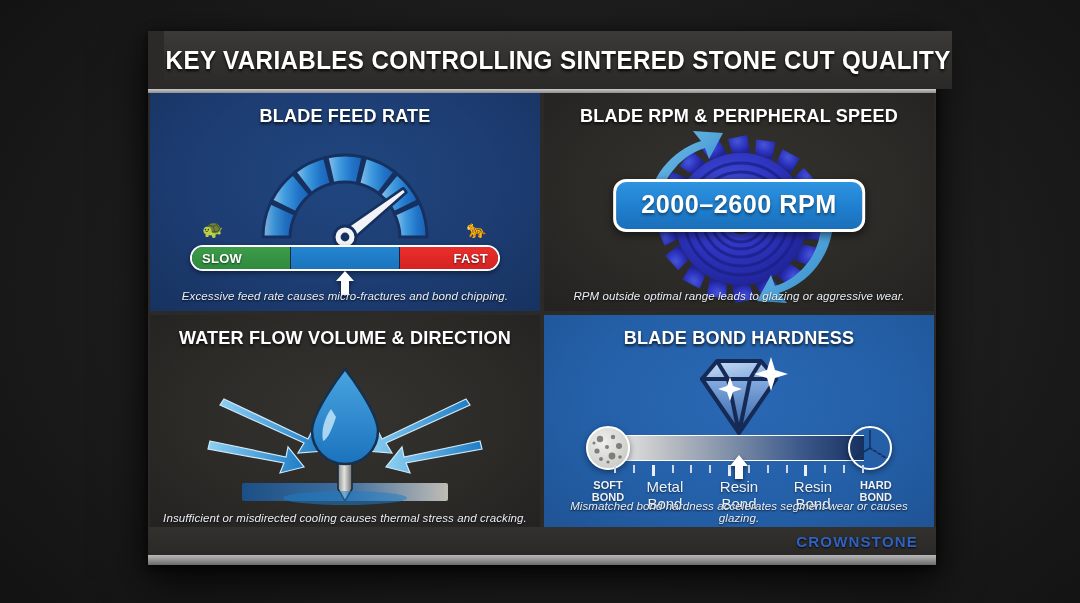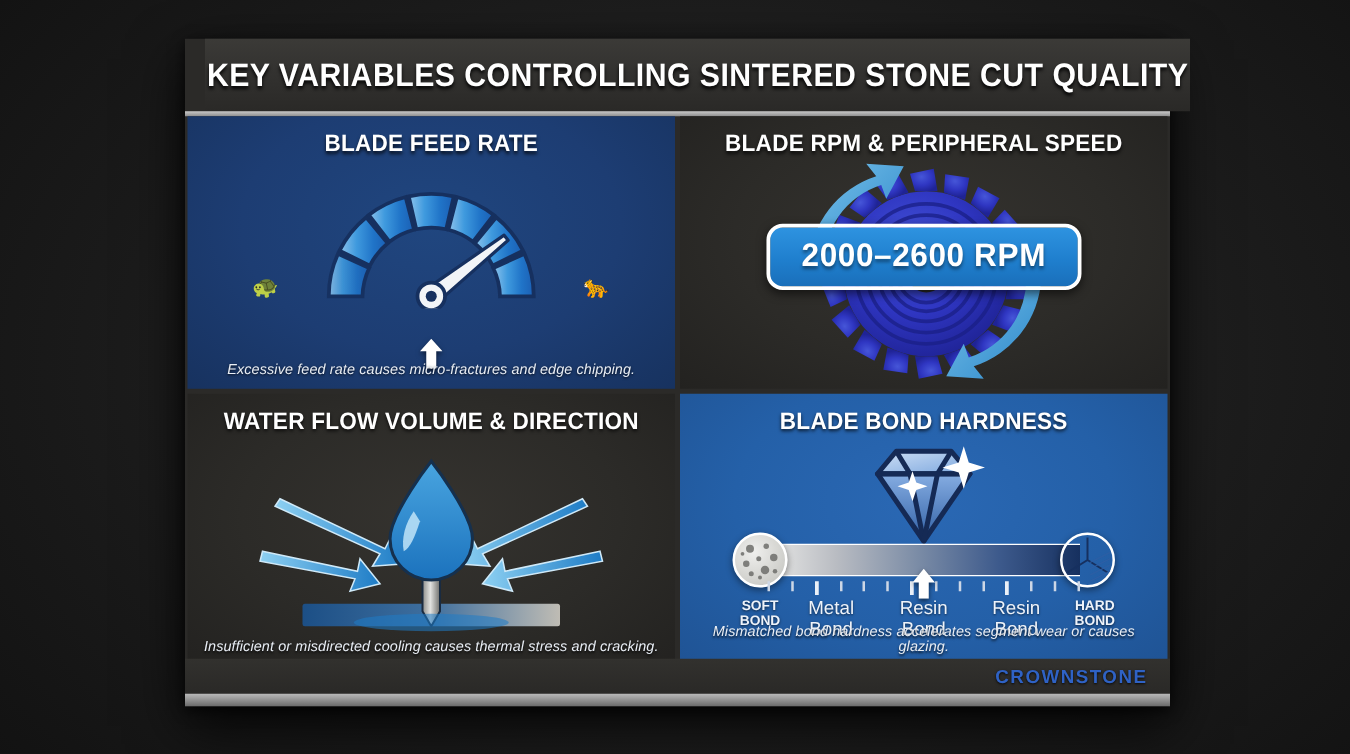--- a/index.html
+++ b/index.html
@@ -172,26 +172,35 @@
               </g>
               <circle cx="0" cy="0" r="11" fill="#f2f4f7" stroke="#16305f" stroke-width="3"></circle>
               <circle cx="0" cy="0" r="4.4" fill="#16305f"></circle>
             </g>
           </svg>
         </div>
 
         <div class="turtle">🐢</div>
         <div class="cheetah">🐆</div>
 
+        <div class="speedbar">
+          <div class="seg-slow">
+            <span class="seg-label">SLOW</span>
+          </div>
+          <div class="seg-mid"></div>
+          <div class="seg-fast">
+            <span class="seg-label">FAST</span>
+          </div>
+        </div>
 
         <svg class="up-arrow" style="top:178px;" viewBox="0 0 18 24">
           <path d="M9 0 L18 10 L13 10 L13 24 L5 24 L5 10 L0 10 Z" fill="#ffffff"></path>
         </svg>
 
-        <div class="p-cap">Excessive feed rate causes micro-fractures and edge chipping.</div>
+        <div class="p-cap">Excessive feed rate causes micro-fractures and bond chipping.</div>
       </div>
 
       <div class="panel p-dark">
         <div class="p-title">BLADE RPM &amp; PERIPHERAL SPEED</div>
 
         <svg style="position:absolute;left:50%;top:34px;transform:translateX(-50%);" width="240" height="182" viewBox="0 0 240 182">
           <defs>
             <radialGradient id="bl" cx="42%" cy="36%" r="68%">
               <stop offset="0" stop-color="#4656d8"></stop>
               <stop offset=".55" stop-color="#2f36c2"></stop>
@@ -242,20 +251,21 @@
           <g fill="url(#arw)">
             <path d="M28 84 A 78 78 0 0 1 82 14 L74 4 L104 6 L90 32 L86 21 A 66 66 0 0 0 40 86 Z"></path>
             <path d="M214 96 A 78 78 0 0 1 160 166 L168 176 L138 174 L152 148 L156 159 A 66 66 0 0 0 202 94 Z"></path>
           </g>
         </svg>
 
         <div class="rpm-badge">
           <span>2000–2600 RPM</span>
         </div>
 
+        <div class="p-cap">RPM outside optimal range leads to glazing or aggressive wear.</div>
       </div>
 
       <div class="panel p-dark">
         <div class="p-title">WATER FLOW VOLUME &amp; DIRECTION</div>
 
         <svg style="position:absolute;left:50%;top:40px;transform:translateX(-50%);" width="310" height="170" viewBox="0 0 310 170">
           <defs>
             <linearGradient id="dg" x1="0" y1="0" x2="0" y2="1">
               <stop offset="0" stop-color="#49a5e0"></stop>
               <stop offset="1" stop-color="#1b72bd"></stop>

